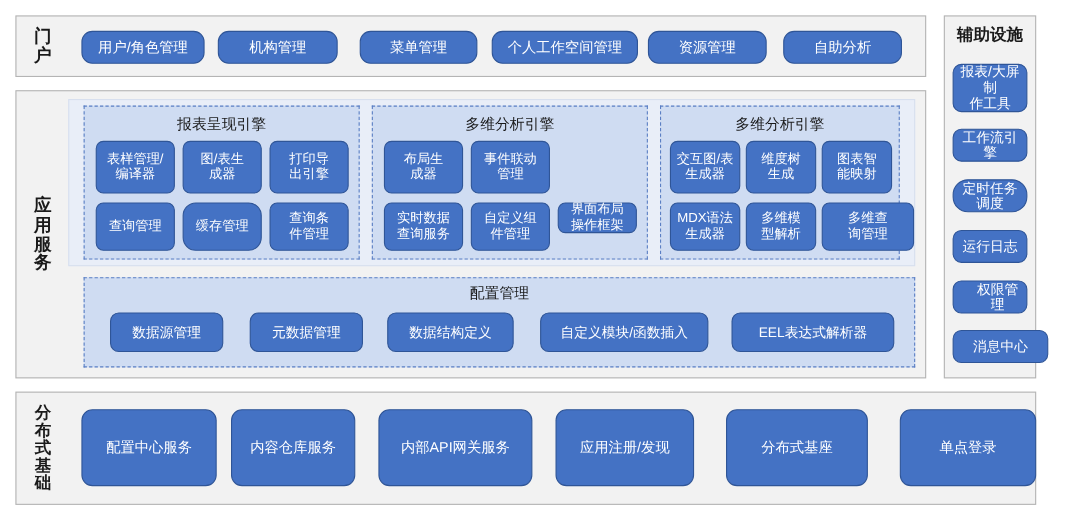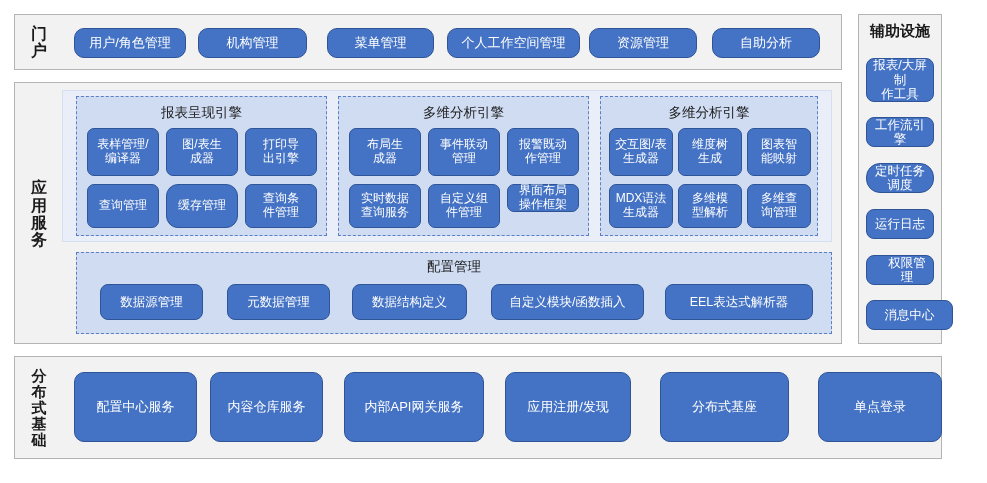--- a/index.html
+++ b/index.html
@@ -148,22 +148,20 @@
 件管理</div>
 
   <div class="panel" style="left:338px; top:96px; width:251px; height:140px;">
   </div>
   <div class="panel-title" style="left:338px; top:104px; width:251px;">多维分析引擎</div>
 
   <div class="btn engine" style="left:349px; top:128px; width:72px; height:48px;">布局生
 成器</div>
   <div class="btn engine" style="left:428px; top:128px; width:72px; height:48px;">事件联动
 管理</div>
-  <div class="btn engine" style="left:507px; top:128px; width:72px; height:48px;">报警既动
-作管理</div>
   <div class="btn engine" style="left:349px; top:184px; width:72px; height:44px;">实时数据
 查询服务</div>
   <div class="btn engine" style="left:428px; top:184px; width:72px; height:44px;">自定义组
 件管理</div>
   <div class="btn engine" style="left:507px; top:184px; width:72px; height:28px;">界面布局
 操作框架</div>
 
   <div class="panel" style="left:600px; top:96px; width:218px; height:140px;">
   </div>
   <div class="panel-title" style="left:600px; top:104px; width:218px;">多维分析引擎</div>
@@ -171,21 +169,21 @@
   <div class="btn engine" style="left:609px; top:128px; width:64px; height:48px;">交互图/表
 生成器</div>
   <div class="btn engine" style="left:678px; top:128px; width:64px; height:48px;">维度树
 生成</div>
   <div class="btn engine" style="left:747px; top:128px; width:64px; height:48px;">图表智
 能映射</div>
   <div class="btn engine" style="left:609px; top:184px; width:64px; height:44px;">MDX语法
 生成器</div>
   <div class="btn engine" style="left:678px; top:184px; width:64px; height:44px;">多维模
 型解析</div>
-  <div class="btn engine" style="left:747px; top:184px; width:64px; height:44px;">多维查
+  <div class="btn engine" style="left:747px; top:184px; width:84px; height:44px;">多维查
 询管理</div>
 
   <div class="panel" style="left:76px; top:252px; width:756px; height:82px;">
   </div>
   <div class="panel-title" style="left:76px; top:258px; width:756px;">配置管理</div>
 
   <div class="btn config" style="left:100px; top:284px; width:103px; height:36px;">数据源管理</div>
   <div class="btn config" style="left:227px; top:284px; width:103px; height:36px;">元数据管理</div>
   <div class="btn config" style="left:352px; top:284px; width:115px; height:36px;">数据结构定义</div>
   <div class="btn config" style="left:491px; top:284px; width:153px; height:36px;">自定义模块/函数插入</div>

